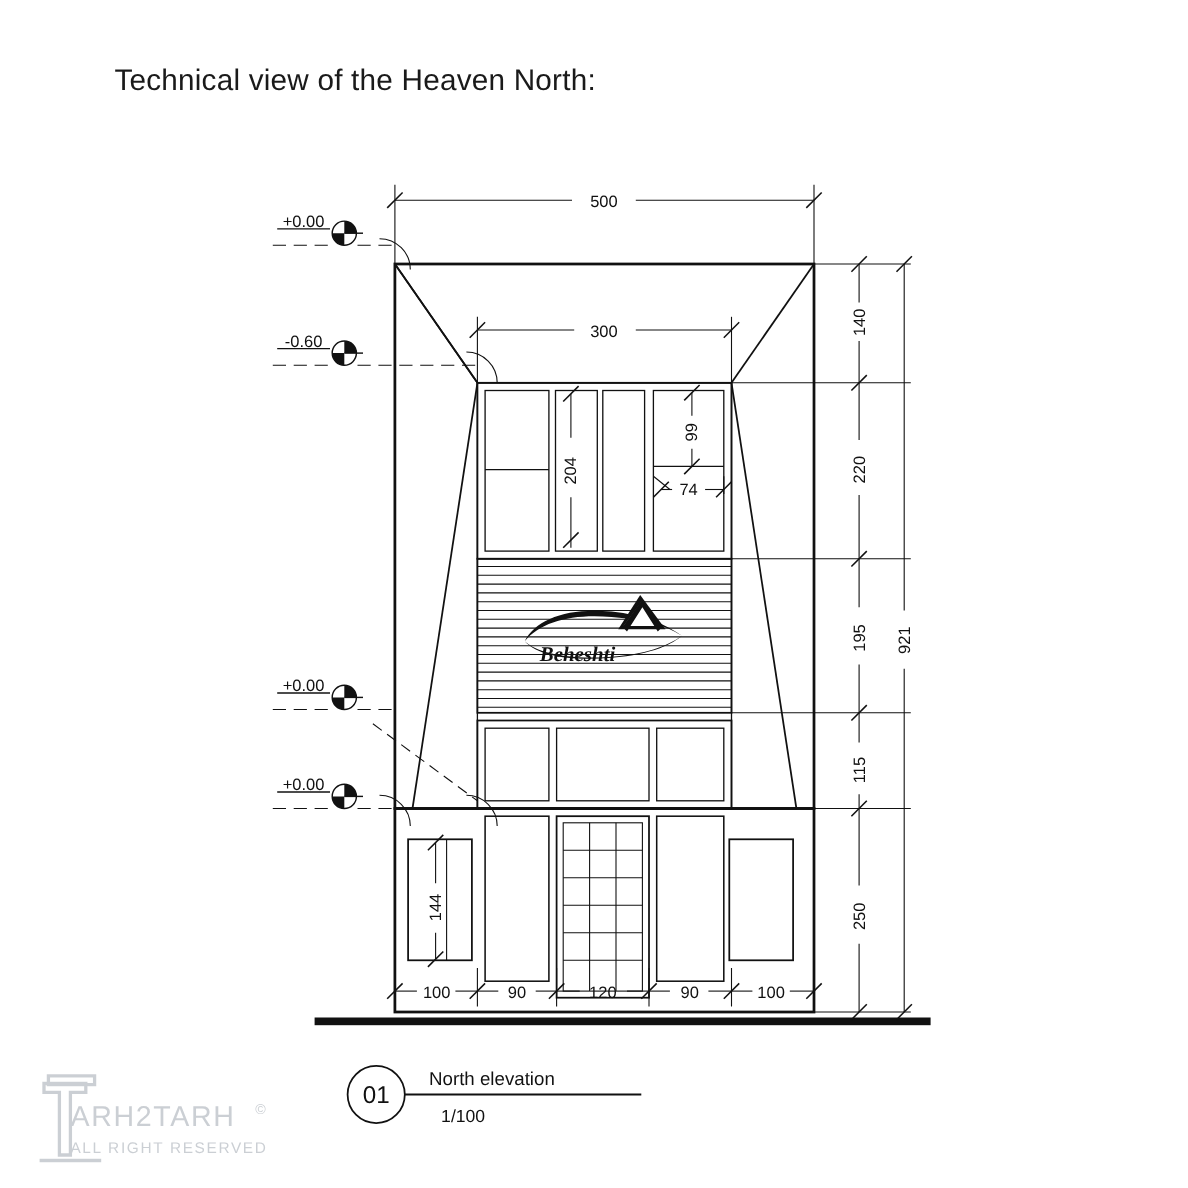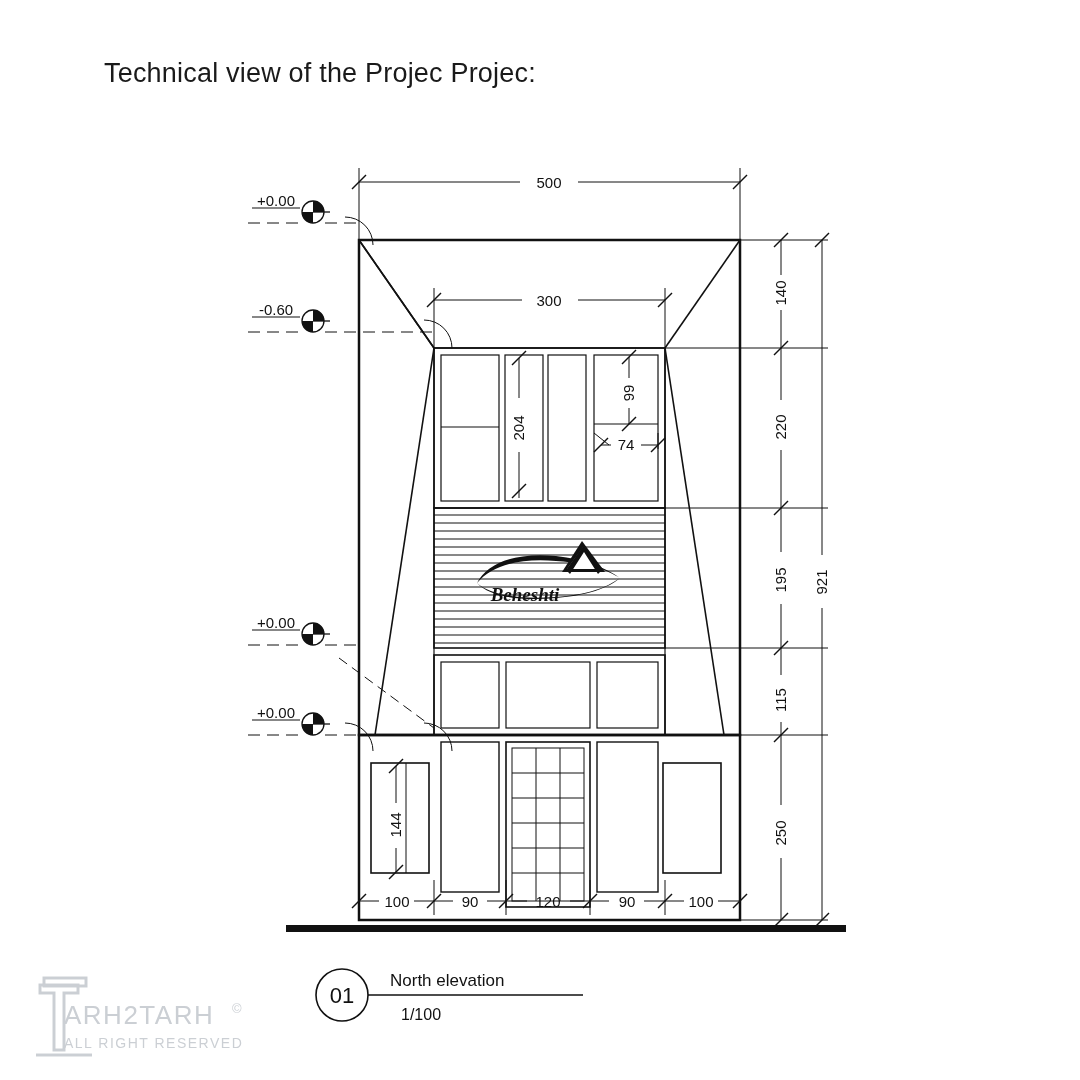--- a/index.html
+++ b/index.html
@@ -64,21 +64,21 @@
   .sign-text {
     font-family: "Liberation Serif", serif;
     font-style: italic;
     font-weight: bold;
     fill: #111111;
   }
 </style>
 </head>
 <body>
 
-<div id="page-title">Technical view of the Projec Projec:</div>
+<div id="page-title">Technical view of the Heaven North:</div>
 
 <div id="drawing-wrap">
 <svg width="1080" height="1080" viewBox="0 0 1080 1080" xmlns="http://www.w3.org/2000/svg">
 
   <g>
     <line x1="359" y1="168" x2="359" y2="240" stroke="#111" stroke-width="1"></line>
     <line x1="740" y1="168" x2="740" y2="240" stroke="#111" stroke-width="1"></line>
     <line x1="359" y1="182" x2="520" y2="182" stroke="#111" stroke-width="1"></line>
     <line x1="578" y1="182" x2="740" y2="182" stroke="#111" stroke-width="1"></line>
     <line x1="352" y1="189" x2="366" y2="175" stroke="#111" stroke-width="1.4"></line>

